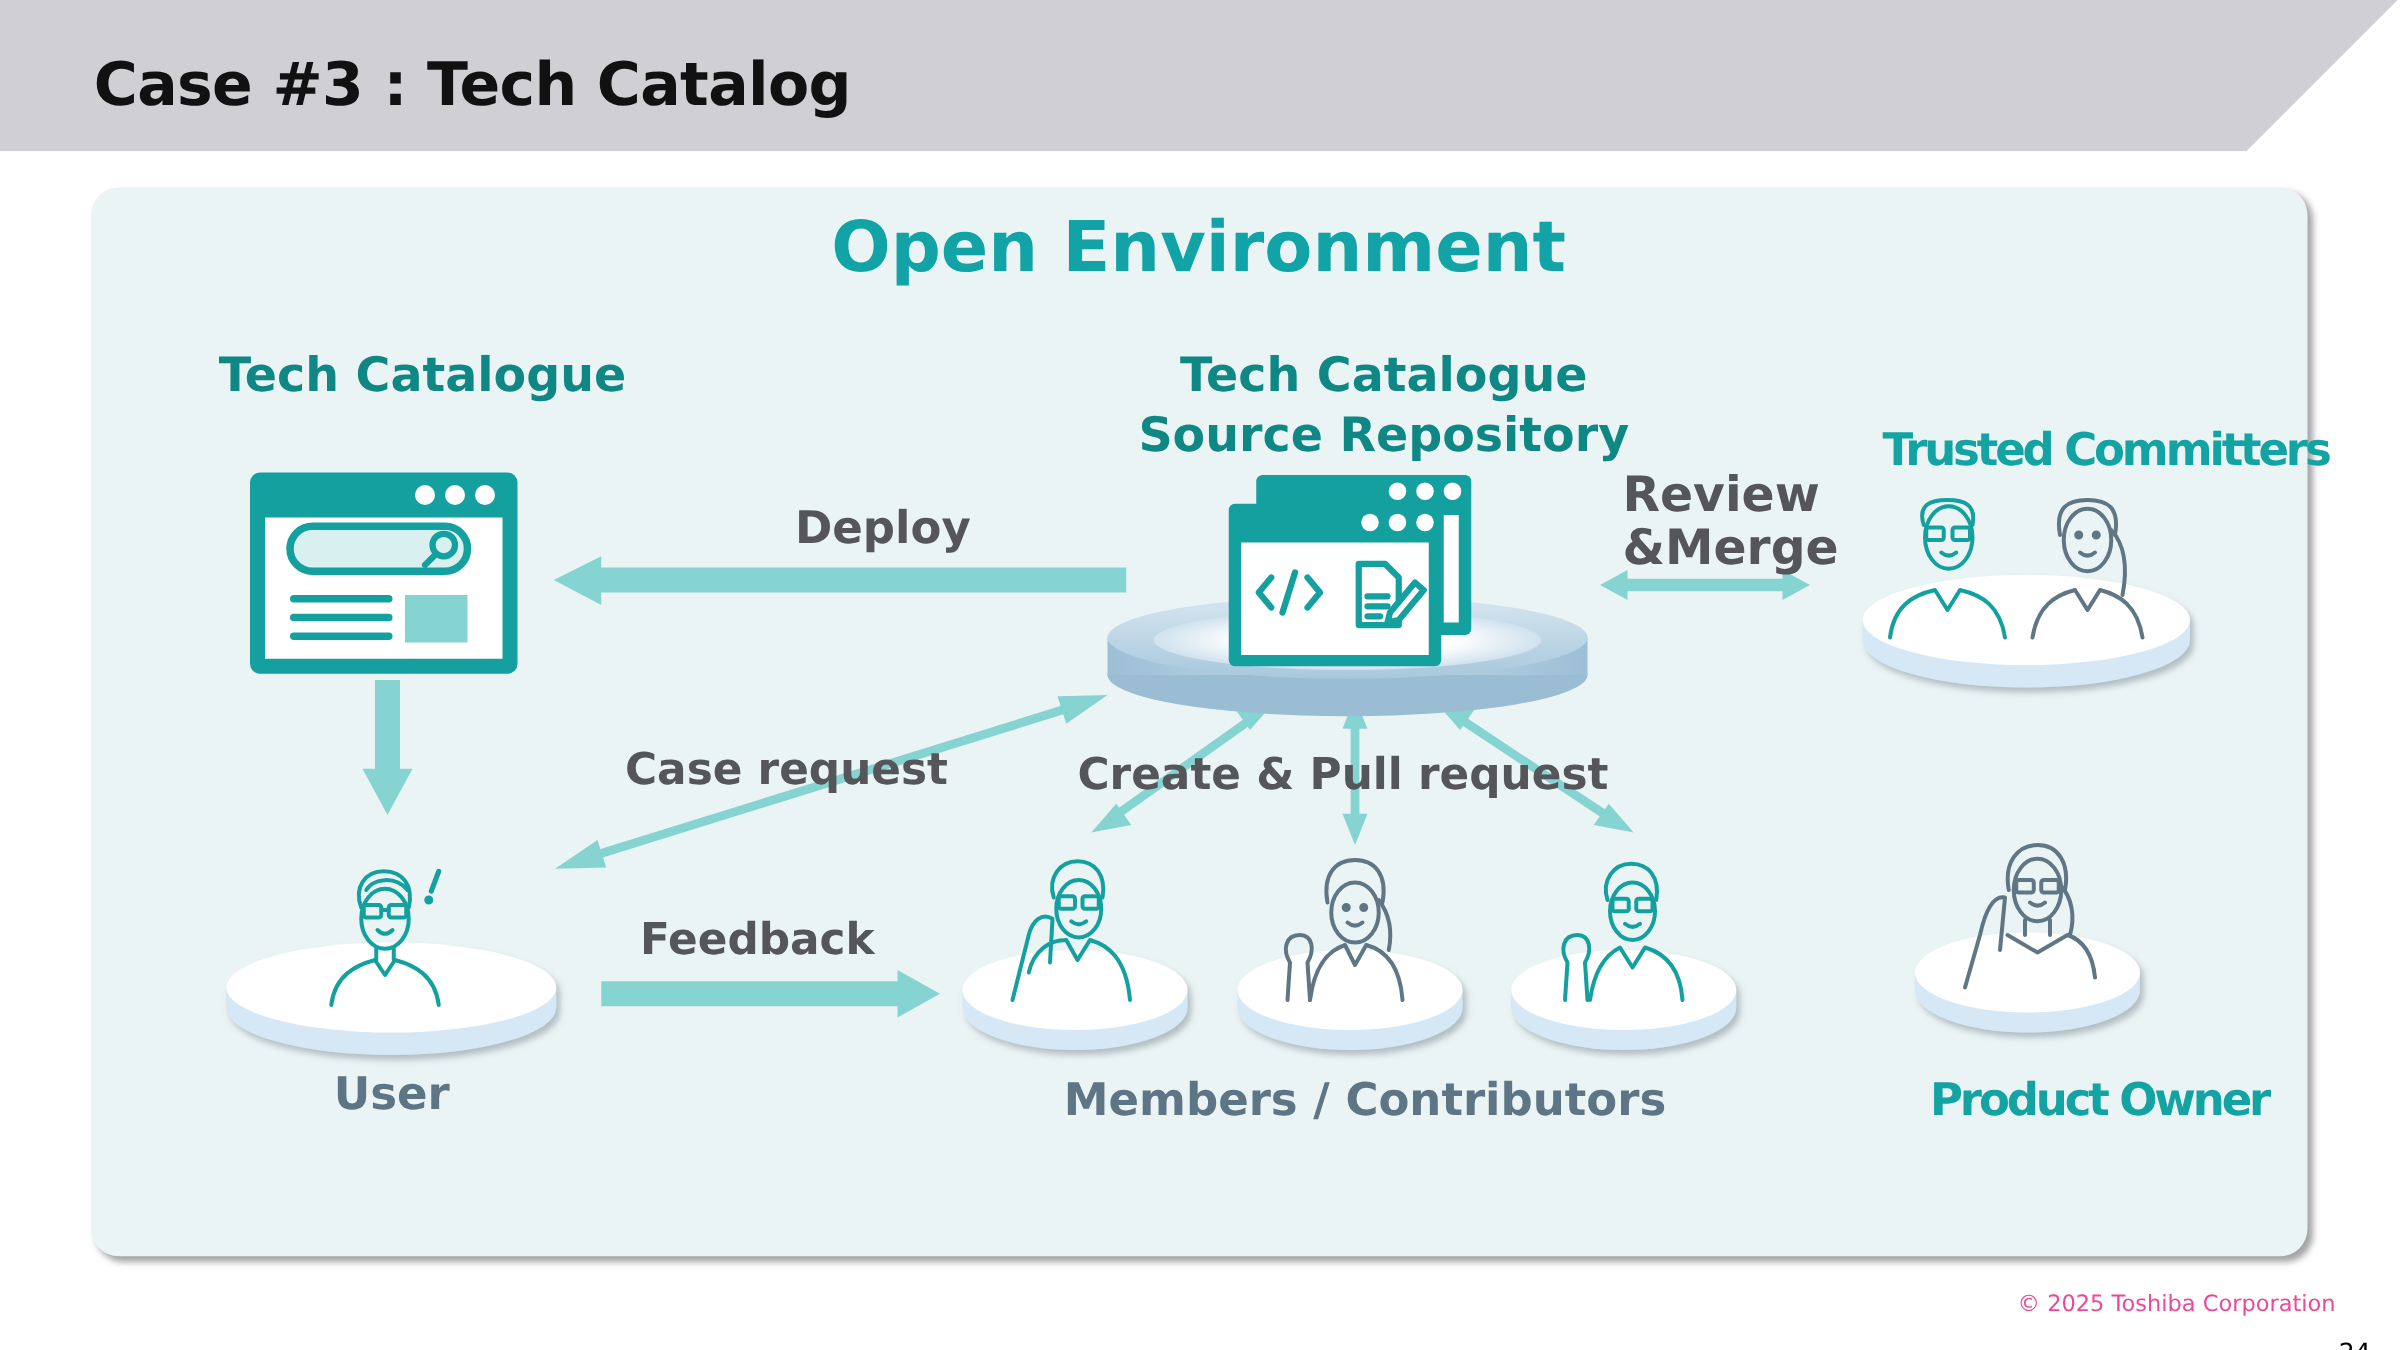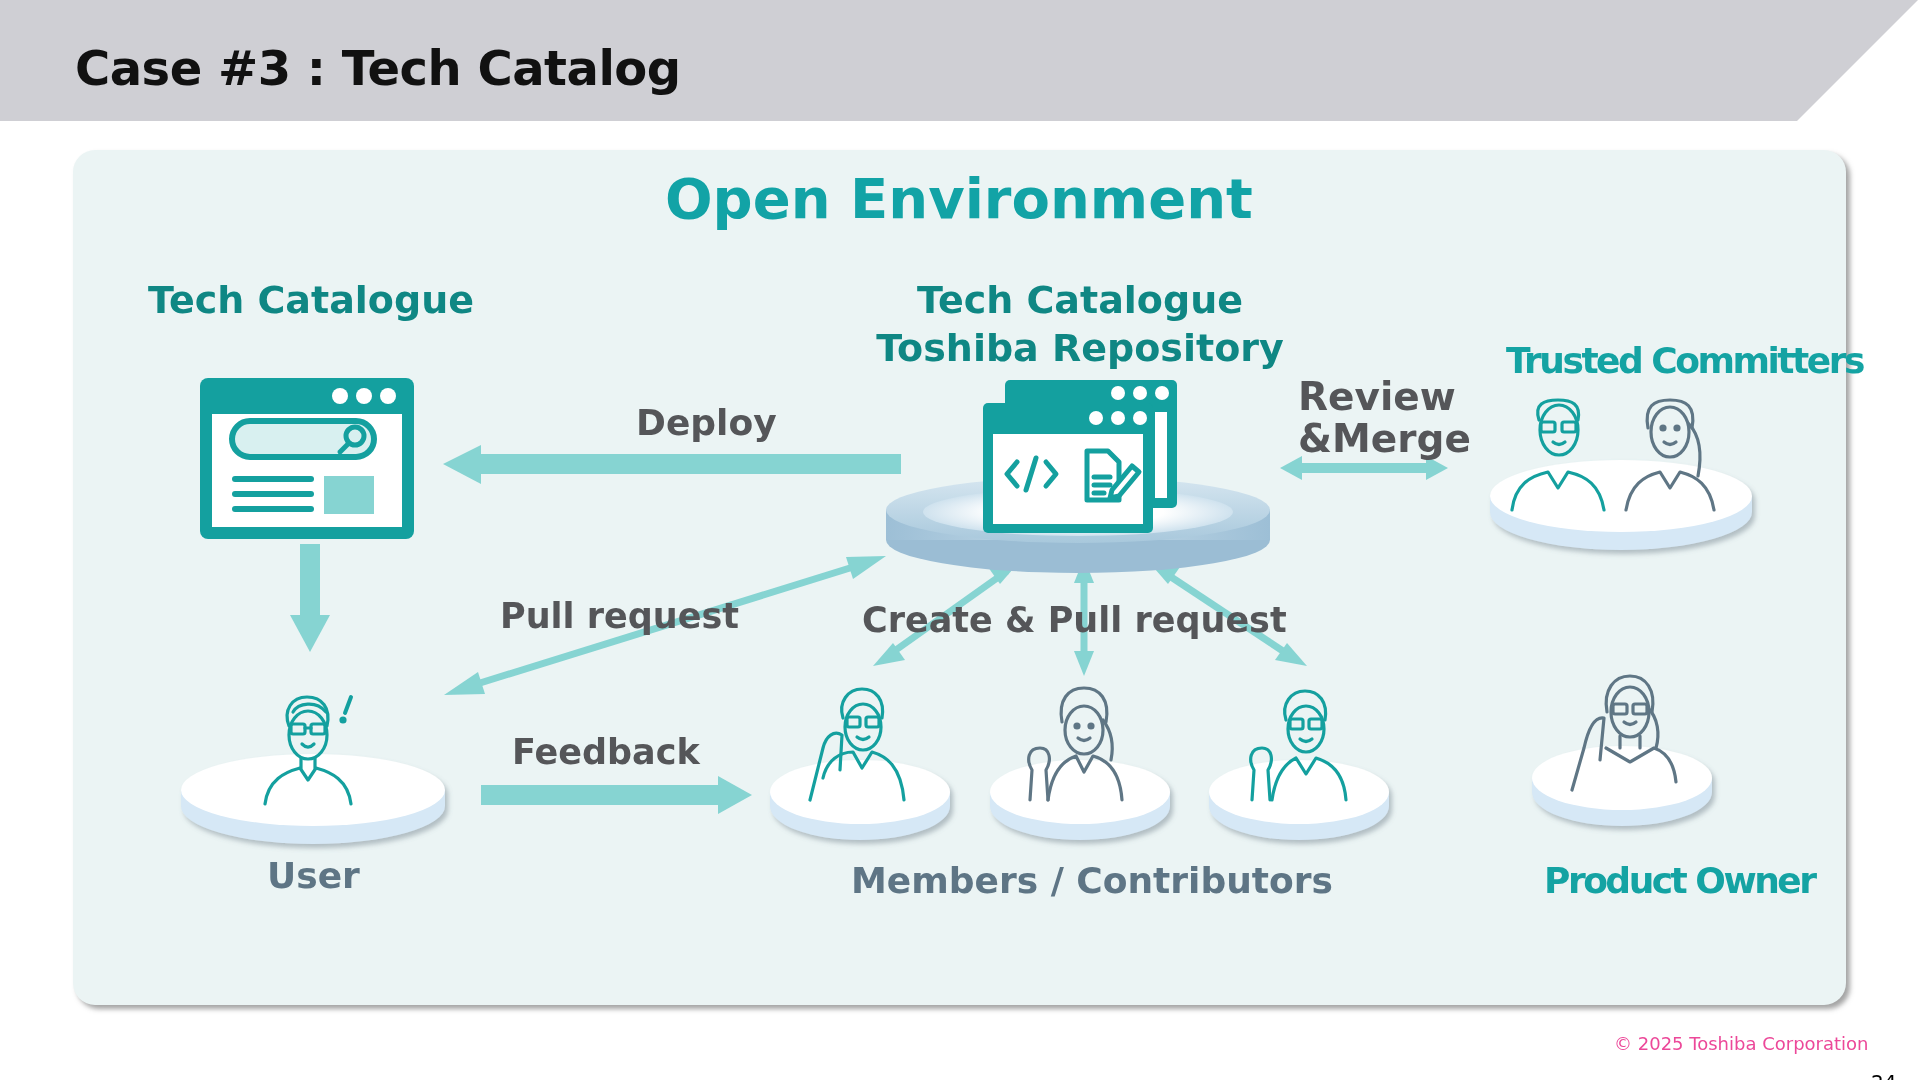--- a/index.html
+++ b/index.html
@@ -4,21 +4,21 @@
 <style>
   html, body { margin:0; padding:0; }
   body { width:1920px; height:1080px; position:relative; overflow:hidden; background:#ffffff; font-family:"DejaVu Sans", sans-serif; }
   .abs { position:absolute; }
   #header-bar { left:0; top:0; width:1920px; height:121px; }
   #page-title { left:75px; top:40px; font-size:48px; font-weight:bold; color:#111; letter-spacing:-0.5px; font-family:"DejaVu Sans", sans-serif; white-space:nowrap; }
   #panel { left:73px; top:150px; width:1773px; height:855px; background:#EBF4F4; border-radius:22px; box-shadow:4px 4px 5px rgba(90,90,90,0.55); }
   #diagram { left:0; top:0; width:1920px; height:1080px; }
   .lbl { position:absolute; white-space:nowrap; font-weight:bold; font-family:"DejaVu Sans", sans-serif; }
   .heading { color:#12A3A6; font-size:56px; }
-  .node-title { color:#0F8784; font-size:38px; text-align:center; line-height:48px; }
+  .node-title { color:#0F8784; font-size:38px; text-align:center; line-height:48px;margin-left:27px; }
   .edge { color:#555659; font-size:36px;text-align:right; }
   .group { color:#5E7585; font-size:36px; }
   .role { color:#14A3A3; font-size:36px; letter-spacing:-2.5px;margin-left:40px; }
   .footer { position:absolute; font-family:"DejaVu Sans", sans-serif; white-space:nowrap; }
   #copyright { left:1614px; top:1033px; font-size:18px; color:#ec4899; }
   #page-number { left:1871px; top:1070px; font-size:20px; color:#000000; }
 </style>
 </head>
 <body>
 
@@ -255,33 +255,33 @@
 </svg>
 
 <div class="lbl heading" style="left:665px; top:166px;">Open Environment</div>
 
 <div class="lbl node-title" style="left:146px; top:276px; width:330px;">
   <div>Tech Catalogue</div>
 </div>
 
 <div class="lbl node-title" style="left:870px; top:276px; width:420px;">
   <div>Tech Catalogue</div>
-  <div>Toshiba Repository</div>
+  <div>Source Repository</div>
 </div>
 
 <div class="lbl role" style="left:1466px; top:340px;">Trusted Committers</div>
 
 <div class="lbl edge" style="left:636px; top:402px;">Deploy</div>
 
 <div class="lbl edge" style="left:1298px; top:376px; font-size:39px; line-height:42px; width:150px;">
   <div>Review</div>
   <div>&amp;Merge</div>
 </div>
 
-<div class="lbl edge" style="left:500px; top:596px; font-size:35px;">Pull request</div>
+<div class="lbl edge" style="left:500px; top:596px; font-size:35px;">Case request</div>
 
 <div class="lbl edge" style="left:862px; top:600px; font-size:35px;">Create &amp; Pull request</div>
 
 <div class="lbl edge" style="left:512px; top:732px; font-size:35px;">Feedback</div>
 
 <div class="lbl group" style="left:267px; top:855px;">User</div>
 
 <div class="lbl group" style="left:851px; top:860px;">Members / Contributors</div>
 
 <div class="lbl role" style="left:1504px; top:860px;">Product Owner</div>

